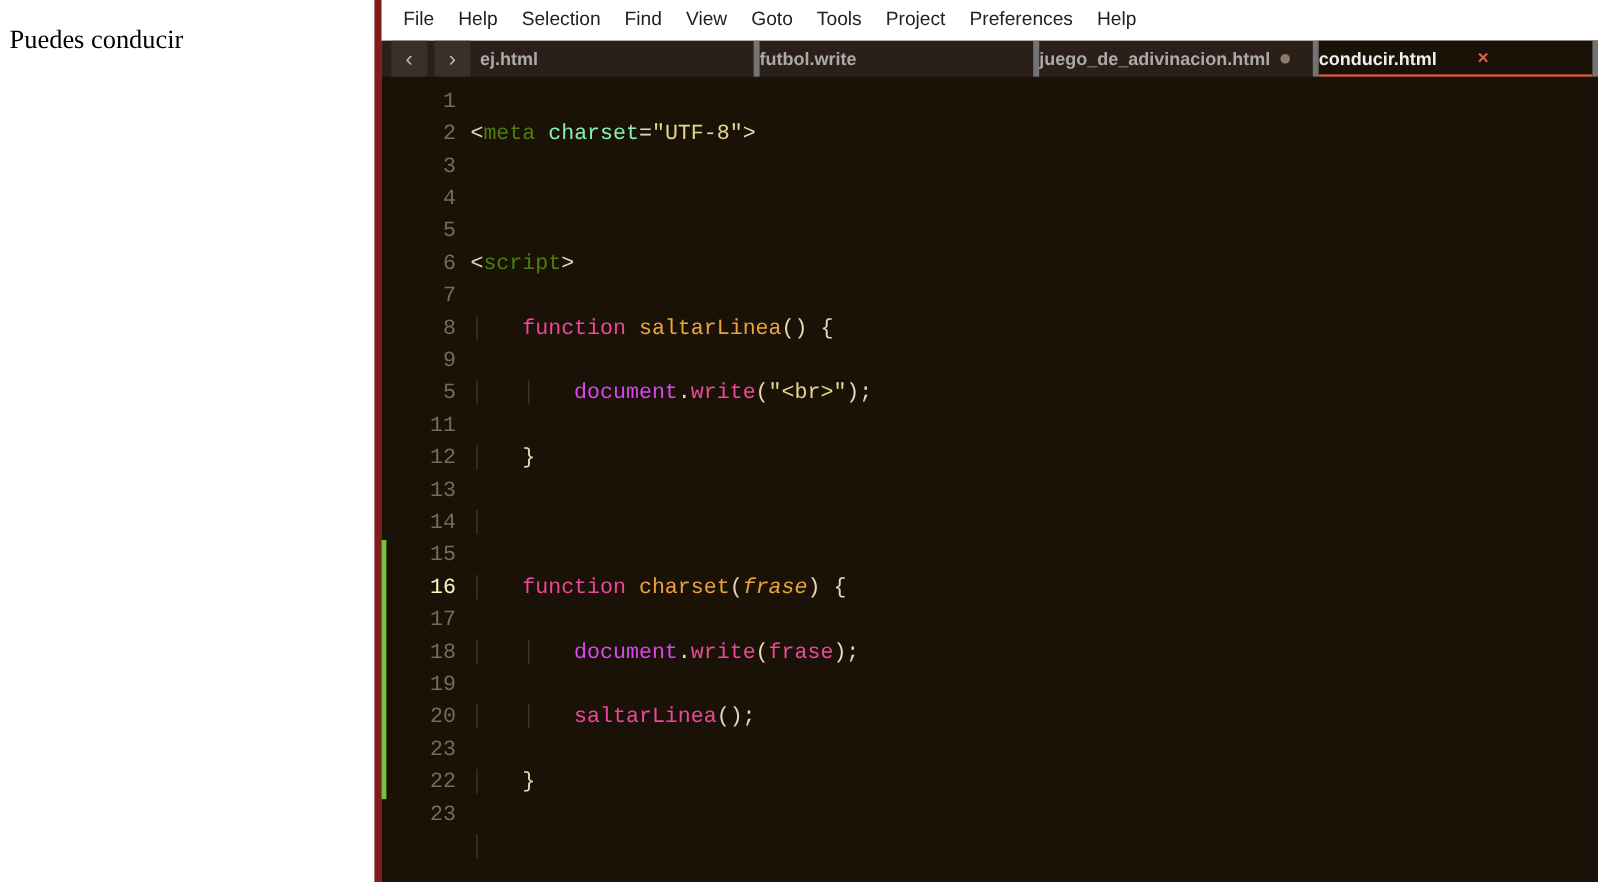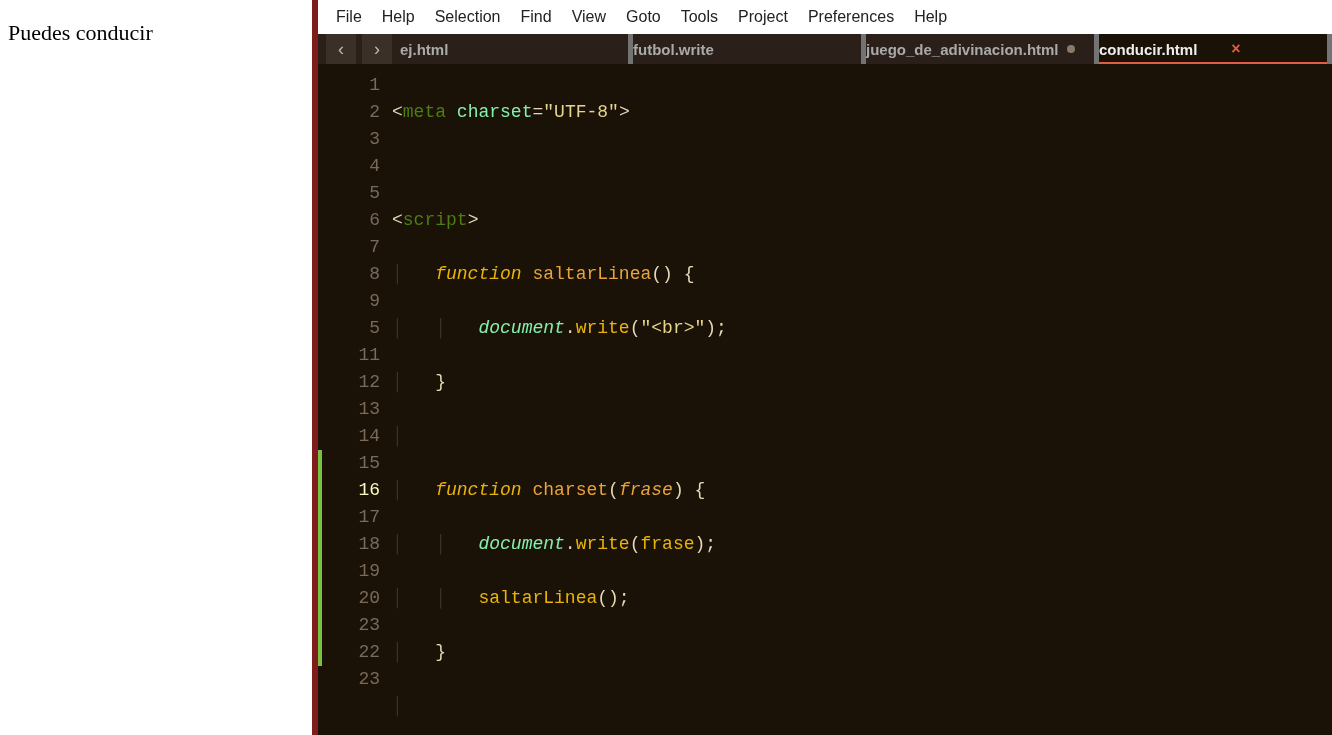--- a/index.html
+++ b/index.html
@@ -140,25 +140,25 @@
     position: relative;
   }
   .code .row { height: 27px; position: relative; }
   .indent-guide {
     color: #3a3228;
   }
   .c-punct  { color: #e6d8b8; }
   .c-tag    { color: #4d7c0f; }
   .c-attr   { color: #86efac; }
   .c-string { color: #e6d58c; }
-  .c-key    { color: #eab308; font-style: italic; }
+  .c-key    { color: #ec4899; }
   .c-name   { color: #e9a33a; }
   .c-param  { color: #e9a33a; font-style: italic; }
-  .c-obj    { color: #86efac; font-style: italic; }
-  .c-call   { color: #eab308; }
+  .c-obj    { color: #d946ef; }
+  .c-call   { color: #ec4899; }
 </style>
 </head>
 <body>
 
 <div class="left-pane">
   <div class="output">Puedes conducir</div>
 </div>
 
 <div class="right-pane">
 

